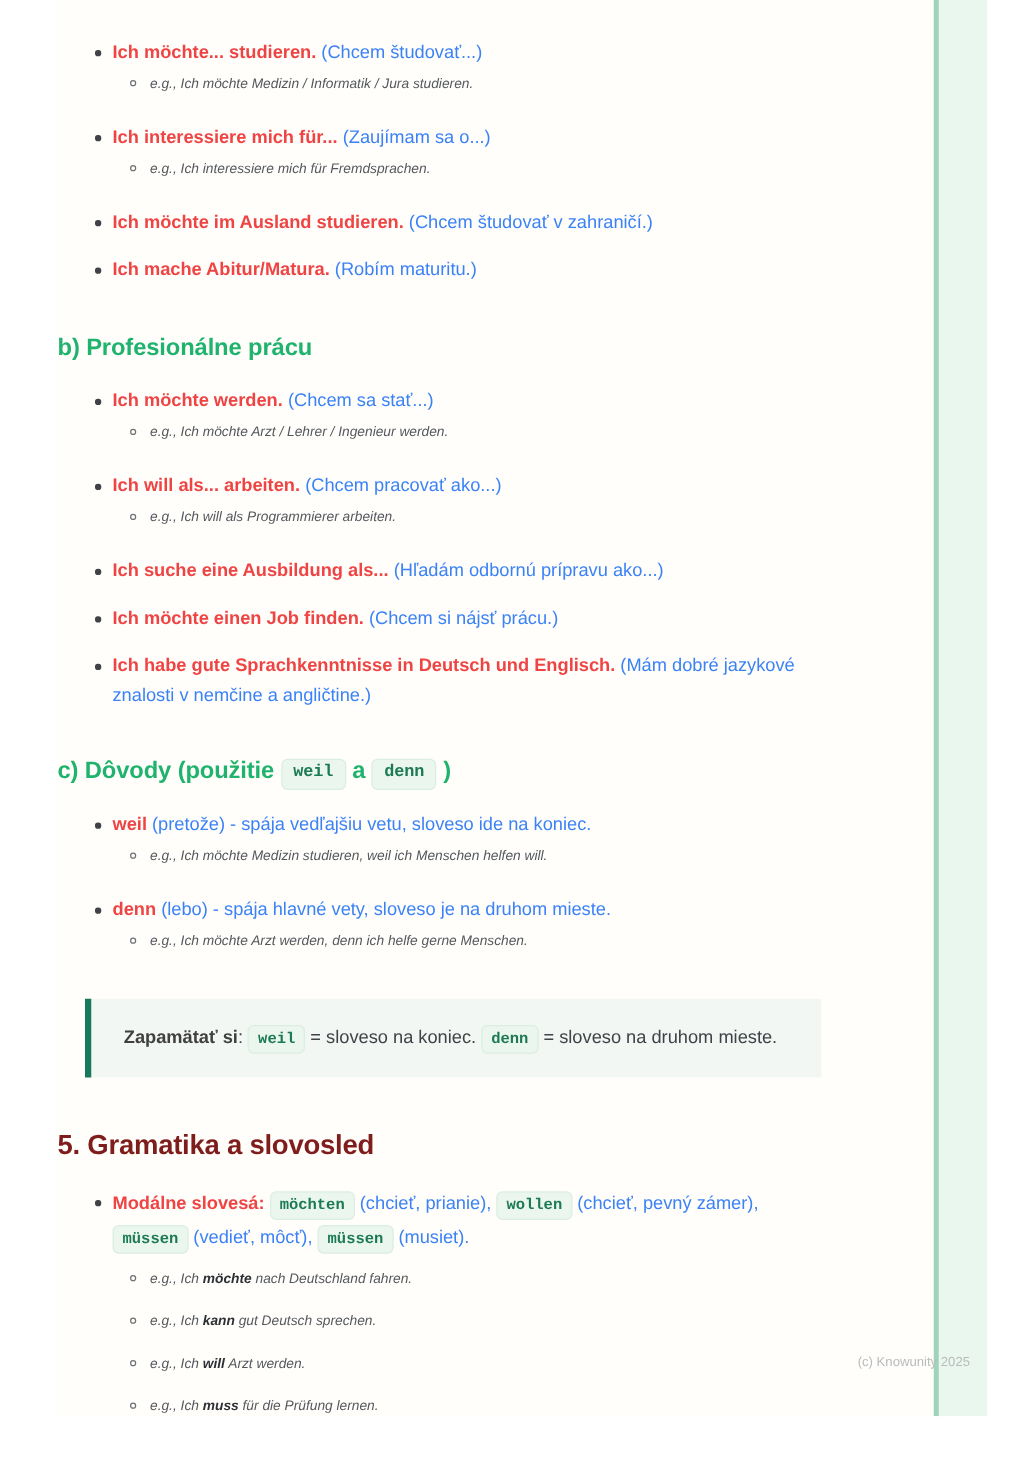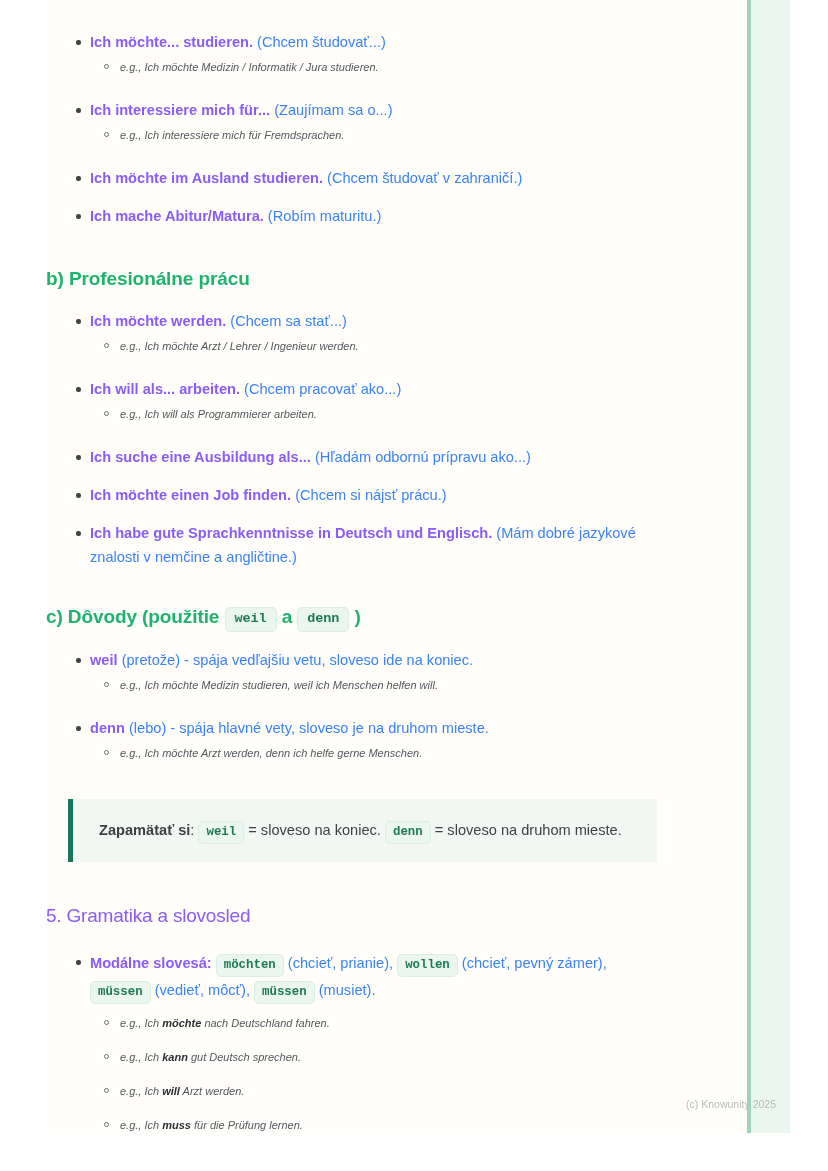--- a/index.html
+++ b/index.html
@@ -79,21 +79,21 @@
     position: absolute;
     left: 30px;
     top: 10px;
     width: 4.5px;
     height: 4.5px;
     border-radius: 50%;
     background: #3f4348;
   }
   li.item1 > .lead {
     font-weight: bold;
-    color: #8b5cf6;
+    color: #ef4444;
   }
   li.item1 > .trans {
     color: #3b82f6;
   }
 
   ul.l2 {
     list-style: none;
     margin: 2px 0 0 0;
     padding: 0;
   }
@@ -131,24 +131,24 @@
   h3.sub {
     margin: 0;
     font-size: 19px;
     line-height: 26px;
     font-weight: bold;
     color: #1fb36d;
     letter-spacing: -0.1px;
   }
   h2.sec {
     margin: 0;
-    font-size: 19px;
+    font-size: 22px;
     line-height: 32px;
-    font-weight: normal;
-    color: #8b5cf6;
+    font-weight: bold;
+    color: #7f1d1d;
     letter-spacing: -0.2px;
   }
 
   
   code.chip {
     display: inline-block;
     font-family: "Liberation Mono", "DejaVu Sans Mono", monospace;
     font-size: 12.4px;
     font-weight: bold;
     line-height: 16px;
@@ -187,21 +187,21 @@
   }
   .callout b {
     color: #404040;
     font-weight: bold;
   }
 
   
   .watermark {
     position: absolute;
     right: 14px;
-    bottom: 22px;
+    bottom: 36px;
     font-size: 10.5px;
     line-height: 14px;
     color: #b9bcbd;
     white-space: nowrap;
   }
 </style>
 </head>
 <body>
 
 <div class="canvas">

